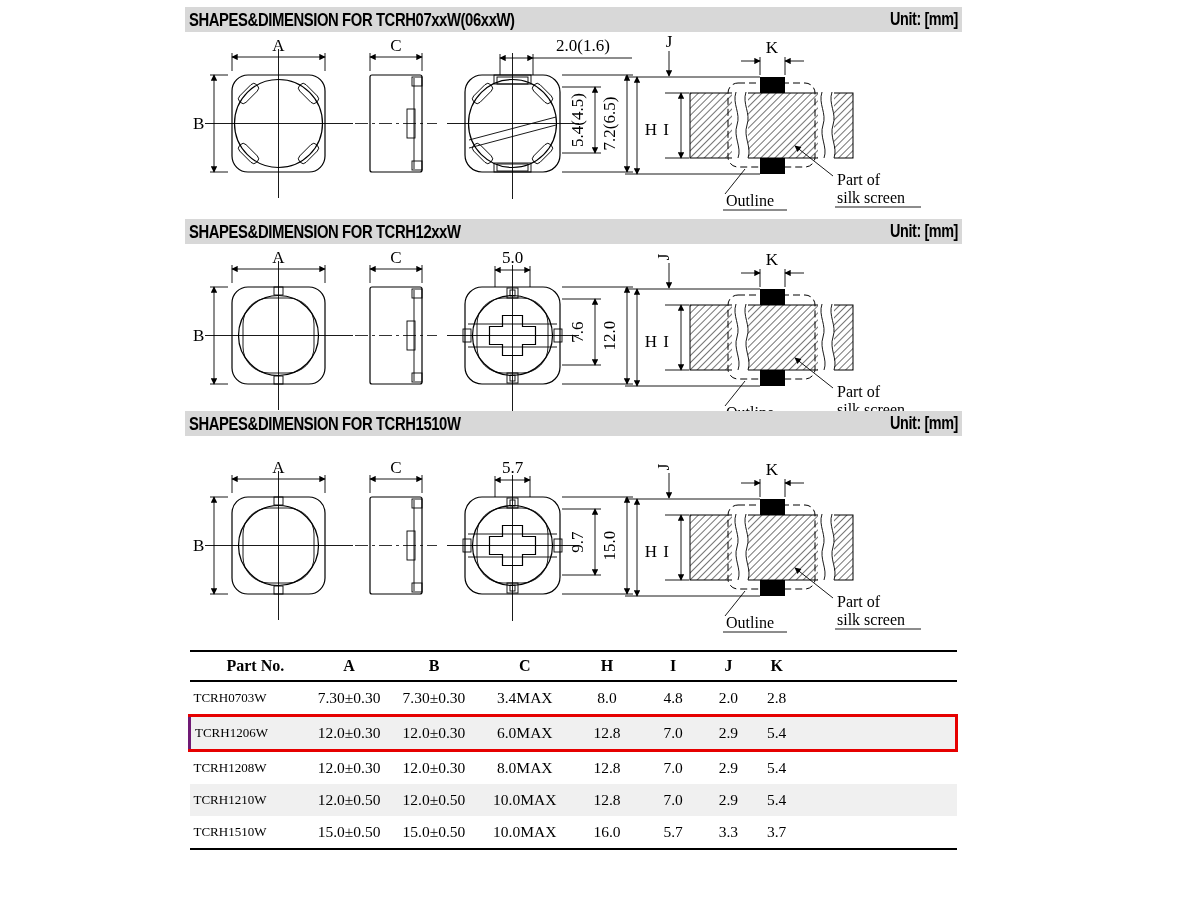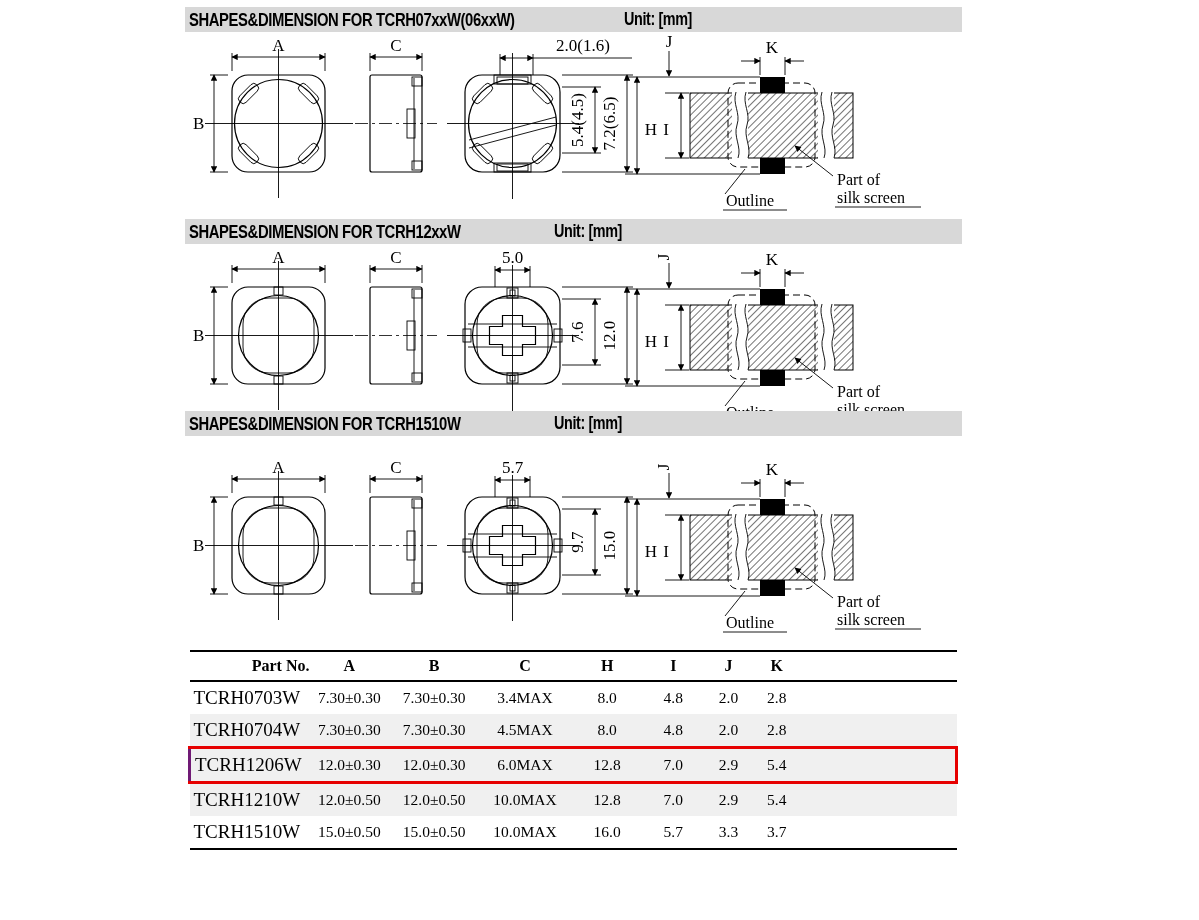--- a/index.html
+++ b/index.html
@@ -1,43 +1,43 @@
 <!DOCTYPE html>
 <html><head>
 <meta charset="utf-8">
 <style>
   html,body{margin:0;padding:0;background:#fff;}
   .page{position:relative;width:1199px;height:920px;background:#fff;overflow:hidden;
         font-family:"Liberation Serif",serif;color:#000;}
   
   .secbar{position:absolute;left:185px;width:777px;height:25px;background:#d8d8d8;
-          display:flex;justify-content:flex-start;align-items:center;padding:0 4px;box-sizing:border-box;}
+          display:flex;justify-content:space-between;align-items:center;padding:0 4px;box-sizing:border-box;}
   .secbar .ttl{font-family:"Liberation Sans",sans-serif;font-weight:700;font-size:19px;
                letter-spacing:-.5px;transform:scaleX(.78);transform-origin:left center;white-space:nowrap;}
   .secbar .unit{font-family:"Liberation Sans",sans-serif;font-weight:700;font-size:18px;
                 letter-spacing:-.5px;transform:scaleX(.80);transform-origin:right center;white-space:nowrap;}
   .drawing{position:absolute;left:185px;width:780px;height:184px;}
   
   .ln{stroke:#000;stroke-width:1.2;fill:none;}
   .thin{stroke:#000;stroke-width:.9;fill:none;}
   .dim{stroke:#000;stroke-width:.9;fill:none;}
   .cl{stroke:#000;stroke-width:.8;fill:none;stroke-dasharray:13 4 3 4;}
   .dash{stroke:#000;stroke-width:1;fill:none;stroke-dasharray:7 4;}
   .pad{fill:#000;stroke:none;}
   .gap{fill:#fff;stroke:none;}
   text.lbl{font:17px "Liberation Serif",serif;fill:#000;}
   text.small{font:16px "Liberation Serif",serif;fill:#000;}
   
   .dimtable{position:absolute;left:188px;top:650px;width:770px;border-collapse:collapse;
             font-family:"Liberation Serif",serif;}
   .dimtable thead th{border-top:2px solid #000;border-bottom:2px solid #000;
             font-size:16px;font-weight:700;height:28px;text-align:center;padding:0;}
-  .dimtable thead th.partcol{text-align:right;padding-left:12px;}
+  .dimtable thead th.partcol{text-align:center;padding-left:12px;}
   .dimtable tbody td{font-size:15.5px;height:32px;text-align:center;padding:0;}
-  .dimtable tbody td.partcol{text-align:left;padding-left:4px;font-size:19px;}
+  .dimtable tbody td.partcol{text-align:left;padding-left:4px;font-size:13px;}
   .dimtable tbody tr.stripe{background:#f0f0f0;}
   .dimtable tbody tr:last-child td{border-bottom:2px solid #000;margin-top:38px;}
   .dimtable tbody tr.hl td{border-top:3px solid #e60000;border-bottom:3px solid #e60000;}
   .dimtable tbody tr.hl td:first-child{border-left:3px solid #701a75;}
   .dimtable tbody tr.hl td:last-child{border-right:3px solid #e60000;}
 </style>
 </head>
 <body>
 
 <div class="page">
@@ -348,42 +348,42 @@
           <td class="partcol">TCRH0703W</td>
           <td>7.30±0.30</td>
           <td>7.30±0.30</td>
           <td>3.4MAX</td>
           <td>8.0</td>
           <td>4.8</td>
           <td>2.0</td>
           <td>2.8</td>
           <td></td>
         </tr>
-        <tr class="stripe">
-          <td class="partcol">TCRH0704W</td>
-          <td>7.30±0.30</td>
-          <td>7.30±0.30</td>
-          <td>4.5MAX</td>
-          <td>8.0</td>
-          <td>4.8</td>
-          <td>2.0</td>
-          <td>2.8</td>
-          <td></td>
-        </tr>
         <tr class="stripe hl">
           <td class="partcol">TCRH1206W</td>
           <td>12.0±0.30</td>
           <td>12.0±0.30</td>
           <td>6.0MAX</td>
           <td>12.8</td>
           <td>7.0</td>
           <td>2.9</td>
           <td>5.4</td>
           <td></td>
         </tr>
+        <tr>
+          <td class="partcol">TCRH1208W</td>
+          <td>12.0±0.30</td>
+          <td>12.0±0.30</td>
+          <td>8.0MAX</td>
+          <td>12.8</td>
+          <td>7.0</td>
+          <td>2.9</td>
+          <td>5.4</td>
+          <td></td>
+        </tr>
         <tr class="stripe">
           <td class="partcol">TCRH1210W</td>
           <td>12.0±0.50</td>
           <td>12.0±0.50</td>
           <td>10.0MAX</td>
           <td>12.8</td>
           <td>7.0</td>
           <td>2.9</td>
           <td>5.4</td>
           <td></td>

